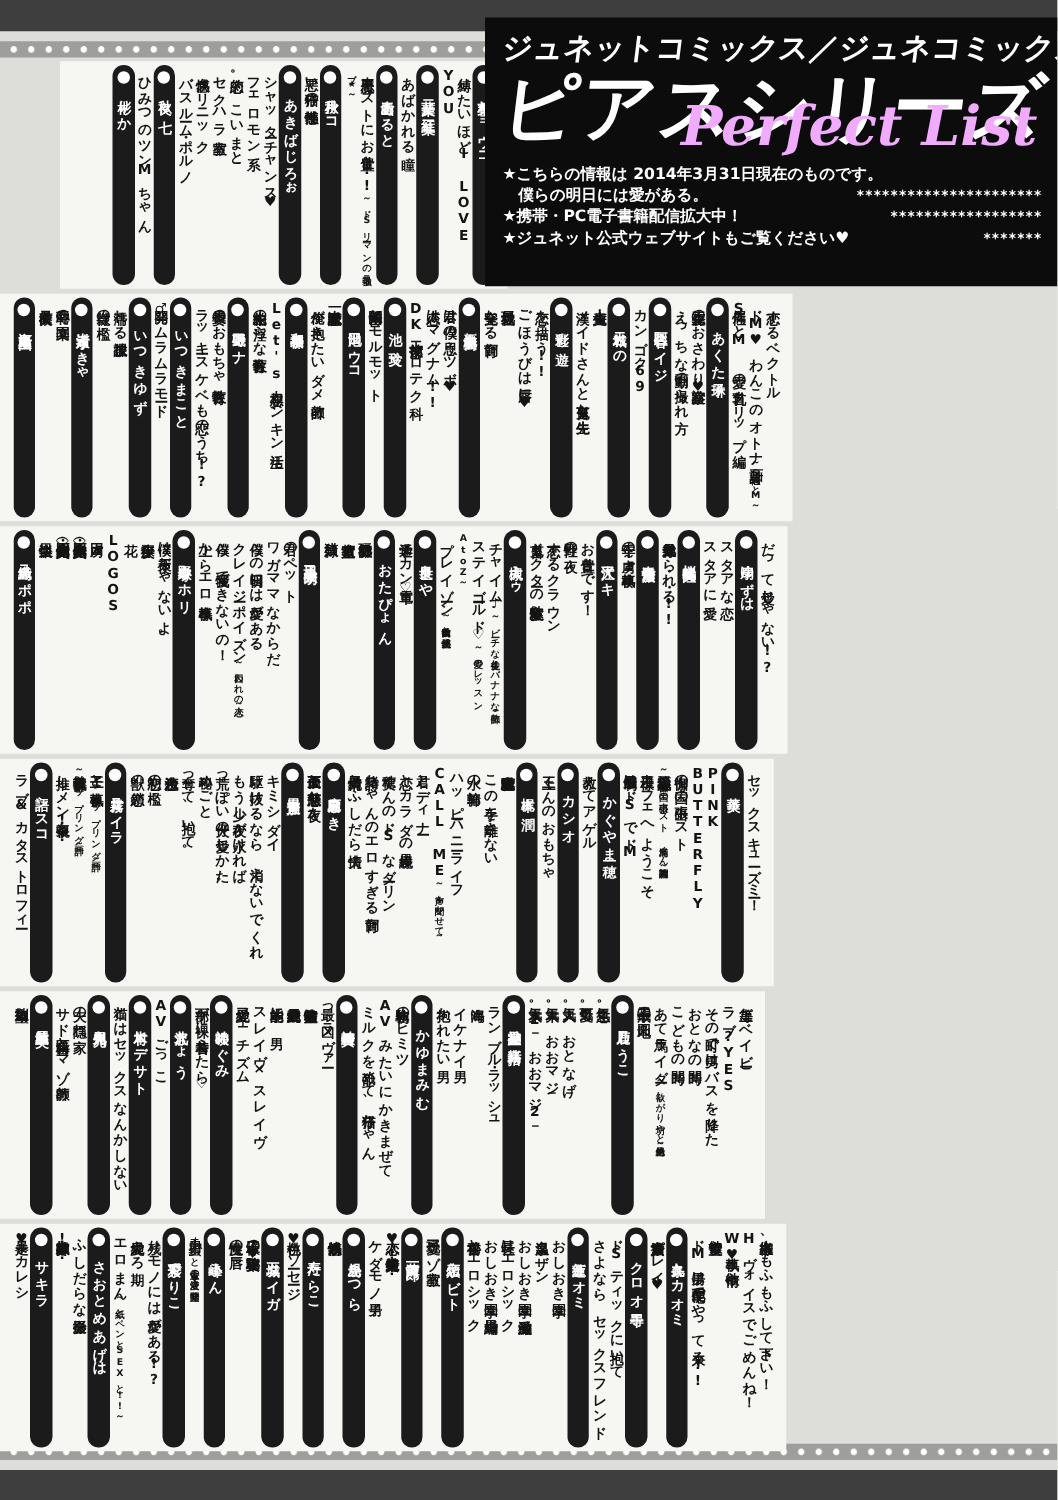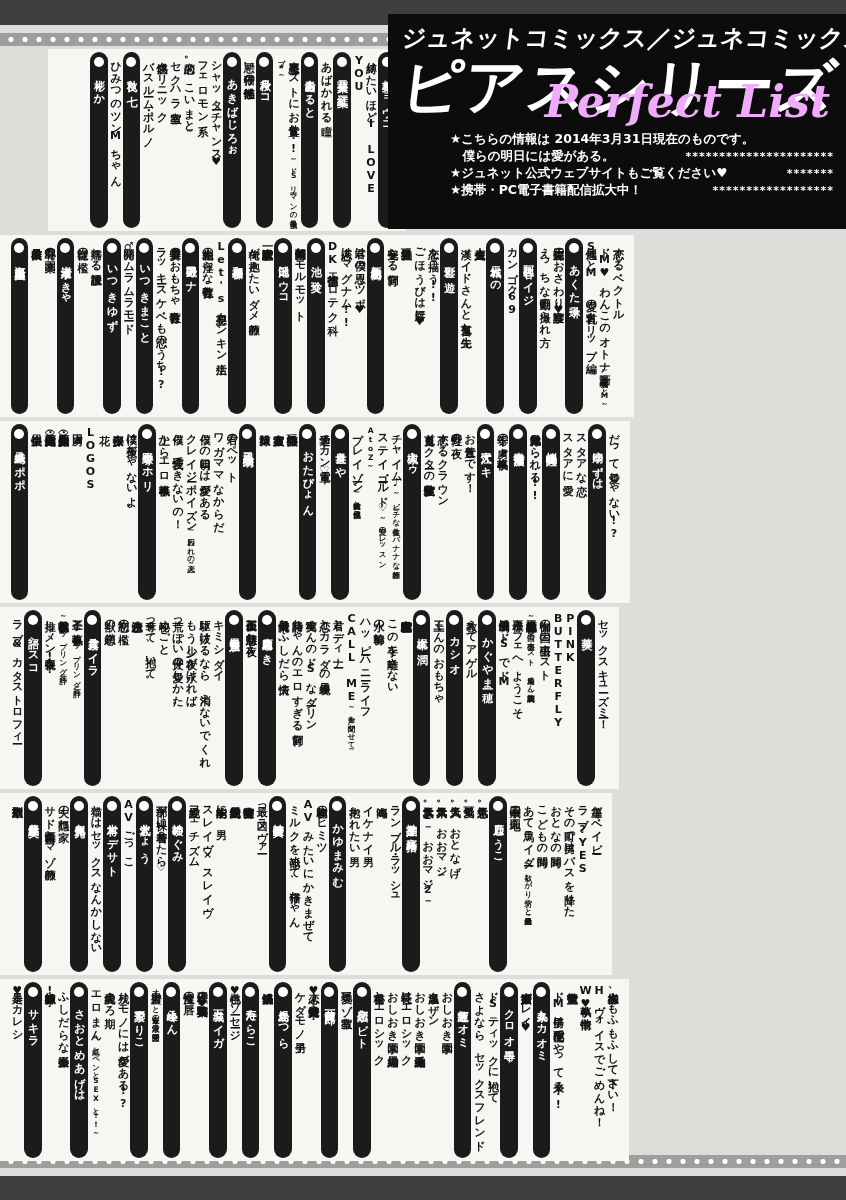--- a/index.html
+++ b/index.html
@@ -12,21 +12,21 @@
       background-image:radial-gradient(circle,#ffffff 2.3px,rgba(255,255,255,0) 2.9px);
       background-size:14px 13px;background-position:4px 50%;}
   .dots-strip.bottom{position:absolute;bottom:32px;left:0;margin:0;}
   
   .header{position:absolute;top:14px;right:0;width:458px;height:215px;background:#0c0c0c;
       color:#fff;z-index:6;box-sizing:border-box;padding:8px 12px 6px 14px;}
   .hdr-publisher{font-size:24px;font-weight:bold;letter-spacing:0px;transform:skewX(-7deg);white-space:nowrap;}
   .hdr-series{font-size:60px;font-weight:bold;line-height:1.0;letter-spacing:1px;transform:skewX(-7deg);white-space:nowrap;margin-top:2px;}
   .hdr-sub{font-family:"DejaVu Serif",serif;font-style:italic;font-weight:bold;font-size:44px;
       color:#f0abfc;text-align:right;line-height:.9;margin-top:-34px;padding-right:4px;position:relative;z-index:2;}
-  .hdr-notes{margin-top:8px;margin-left:48px;}
+  .hdr-notes{margin-top:8px;}
   .hdr-note-line{display:flex;justify-content:space-between;align-items:baseline;
       font-size:12.5px;font-weight:bold;line-height:1.38;white-space:nowrap;}
   .hdr-note-line .stars{font-size:11px;letter-spacing:1px;}
   
   .catalog{position:relative;z-index:1;padding-top:3px;}
   .row{writing-mode:vertical-rl;text-orientation:upright;height:176px;background:#f6f6f3;
       padding:3px 9px;margin-bottom:4px;overflow:hidden;box-sizing:content-box;}
   .row-first{width:340px;margin-left:48px;background:#f6f6f3;}
   .col{margin-left:1.5px;margin-right:1.5px;}
   .col.author{background:#1b1b1b;border-radius:9px;color:#ffffff;font-size:11px;font-weight:bold;
@@ -52,26 +52,26 @@
     <div class="hdr-notes">
         <div class="hdr-note-line">
           <span>★こちらの情報は 2014年3月31日現在のものです。</span>
           <span class="stars"></span>
         </div>
         <div class="hdr-note-line">
           <span>　僕らの明日には愛がある。</span>
           <span class="stars">**********************</span>
         </div>
         <div class="hdr-note-line">
+          <span>★携帯・PC電子書籍配信拡大中！</span>
+          <span class="stars">******************</span>
+        </div>
+        <div class="hdr-note-line">
           <span>★ジュネット公式ウェブサイトもご覧ください♥</span>
           <span class="stars">*******</span>
-        </div>
-        <div class="hdr-note-line">
-          <span>★携帯・PC電子書籍配信拡大中！</span>
-          <span class="stars">******************</span>
         </div>
       </div>
   </div>
 
   <div class="catalog">
       <div class="row row-first">
         <div class="col author"><span class="dot"></span><span class="aname">相葉キョウコ</span></div>
         <div class="col title"><span>縛りたいほどI LOVE YOU</span></div>
         <div class="col author"><span class="dot"></span><span class="aname">葵二葉／紅三葉</span></div>
         <div class="col title"><span>あばかれる瞳</span></div>

